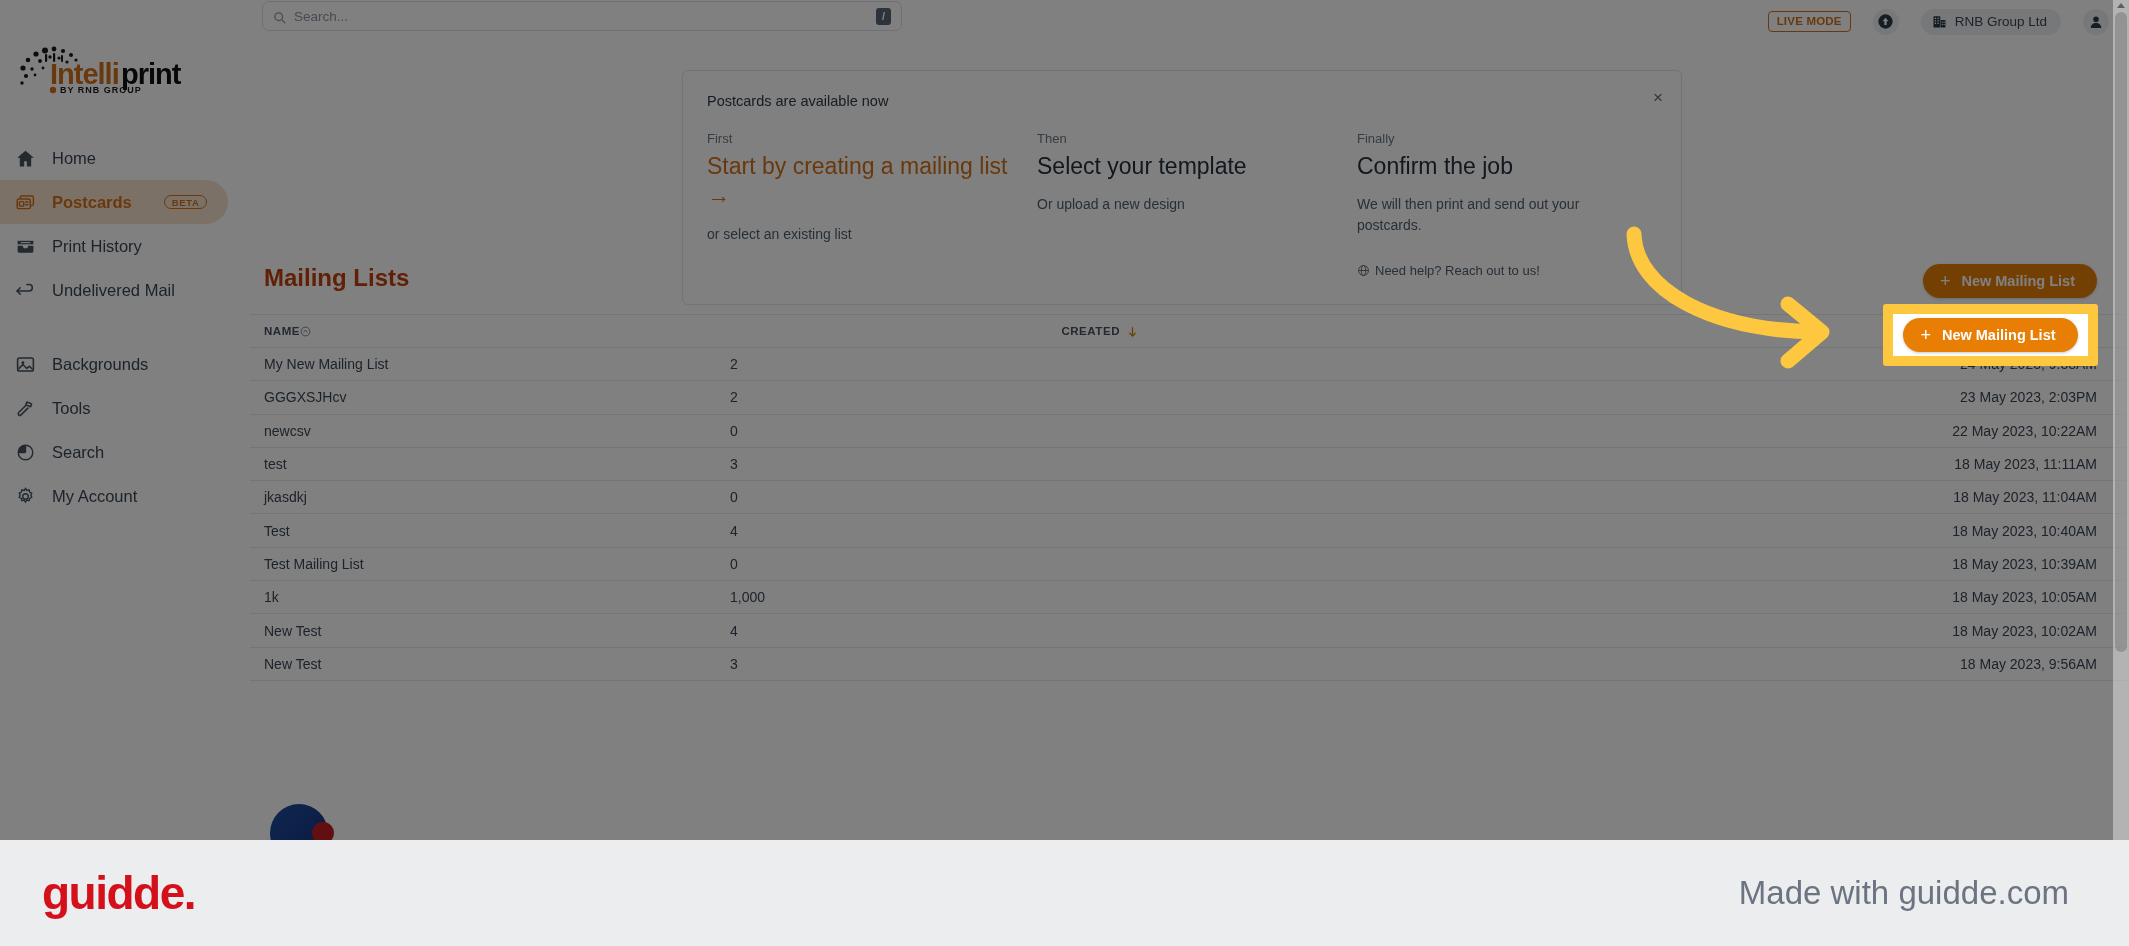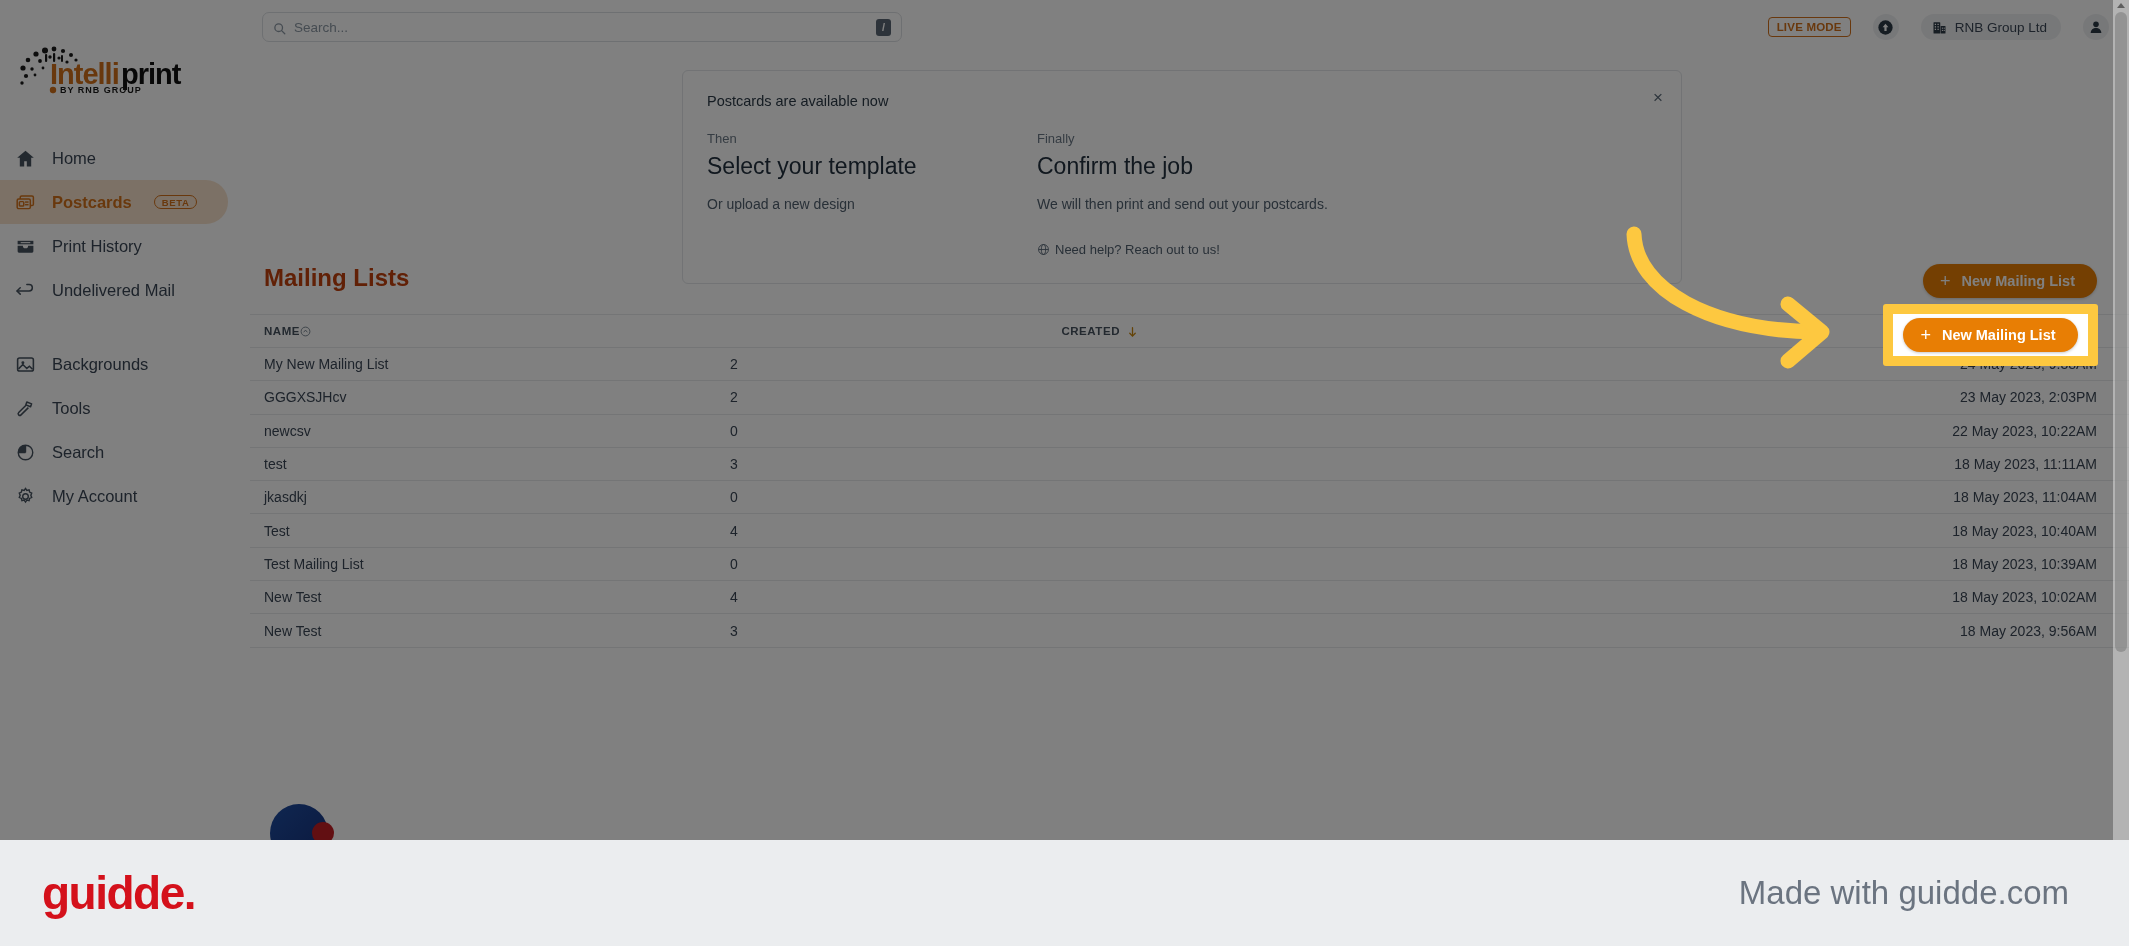--- a/index.html
+++ b/index.html
@@ -46,31 +46,31 @@
   .nav-item.active .nav-ico svg { stroke: #d2711a; fill: none; }
   .nav-gap { height: 30px; }
   .beta-pill {
     border: 1.4px solid #d2711a;
     color: #d2711a;
     border-radius: 10px;
     font-size: 9.5px;
     font-weight: 700;
     letter-spacing: .6px;
     padding: 2px 7px 1px 7px;
-    margin-left: 6px;
+    margin-left: 16px;
     line-height: 1;
   }
 
   
   #topbar {
     position: absolute;
     left: 250px; right: 0; top: 0;
     height: 42px;
     display: flex; 
-    padding: 12px 20px 0 12px;
+    padding: 1px 20px 0 12px;
   }
   #search-box {
     position: relative;
     width: 640px;
     height: 30px;
     border: 1px solid #dcdfe3;
     border-radius: 7px;
     display: flex; align-items: center;
     padding: 0 10px;
     gap: 8px;
@@ -430,20 +430,25 @@
   </div>
 
   <div id="main">
 
     <div id="banner">
       <div id="banner-title">Postcards are available now</div>
       <div id="banner-close">×</div>
 
       <div id="banner-cols">
         <div class="bcol">
+          <div class="bcol-label">First</div>
+          <div class="bcol-head accent">Start by creating a mailing list →</div>
+          <div class="bcol-sub">or select an existing list</div>
+        </div>
+        <div class="bcol">
           <div class="bcol-label">Then</div>
           <div class="bcol-head">Select your template</div>
           <div class="bcol-sub">Or upload a new design</div>
         </div>
         <div class="bcol">
           <div class="bcol-label">Finally</div>
           <div class="bcol-head">Confirm the job</div>
           <div class="bcol-sub">We will then print and send out your postcards.</div>
           <div class="bcol-help">
             <svg width="13" height="13" viewBox="0 0 20 20" fill="none" stroke="#51606f" stroke-width="1.3">
@@ -515,20 +520,25 @@
             <div class="c-name">Test</div>
             <div class="c-recip">4</div>
             <div class="c-created">18 May 2023, 10:40AM</div>
           </div>
           <div class="trow">
             <div class="c-name">Test Mailing List</div>
             <div class="c-recip">0</div>
             <div class="c-created">18 May 2023, 10:39AM</div>
           </div>
           <div class="trow">
+            <div class="c-name">1k</div>
+            <div class="c-recip">1,000</div>
+            <div class="c-created">18 May 2023, 10:05AM</div>
+          </div>
+          <div class="trow">
             <div class="c-name">New Test</div>
             <div class="c-recip">4</div>
             <div class="c-created">18 May 2023, 10:02AM</div>
           </div>
           <div class="trow">
             <div class="c-name">New Test</div>
             <div class="c-recip">3</div>
             <div class="c-created">18 May 2023, 9:56AM</div>
           </div>
         </div>

